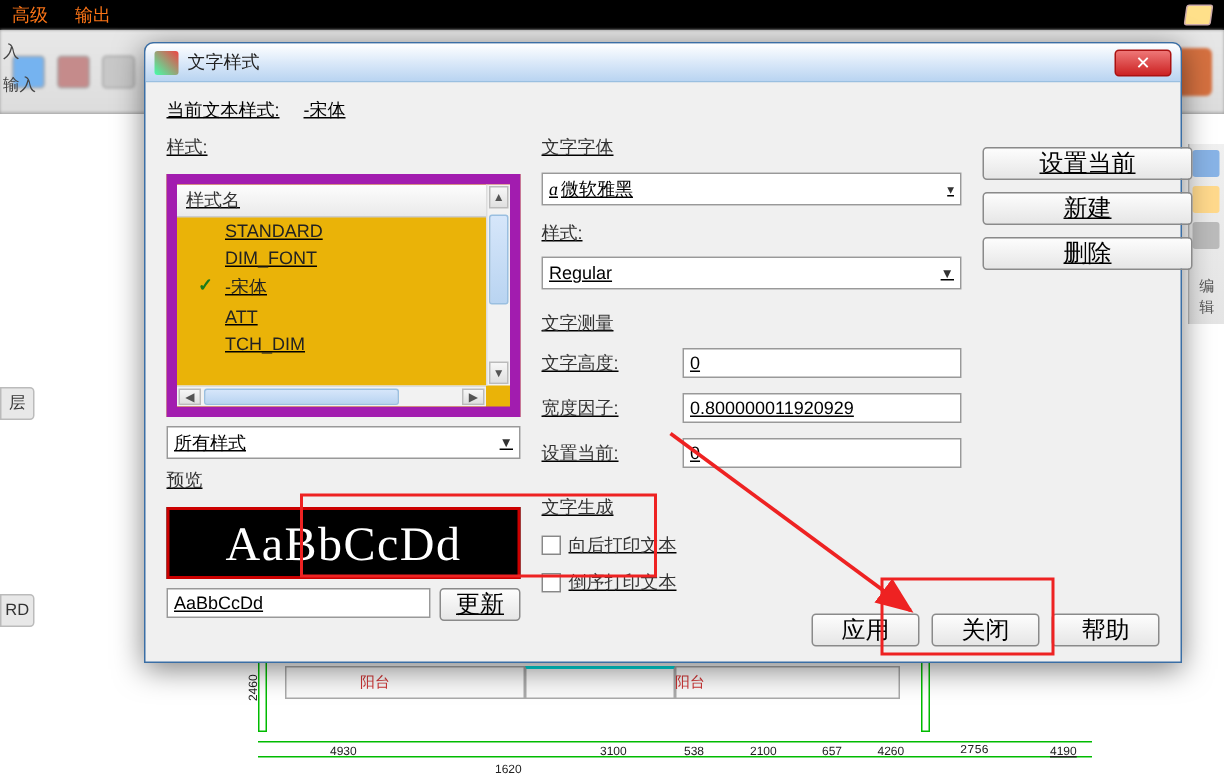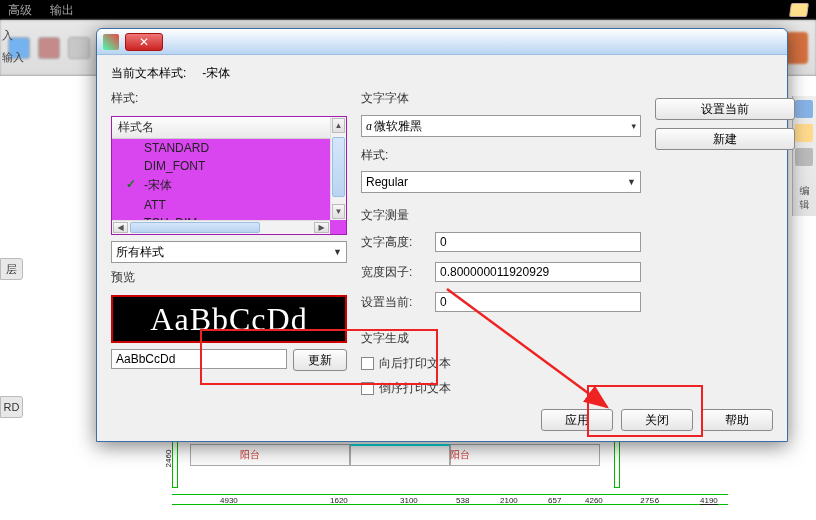--- a/index.html
+++ b/index.html
@@ -20,21 +20,21 @@
     }
     .ribbon-bar {
       height: 20px;
       background: #000;
       color: #fff;
       display: flex;
       align-items: center;
       padding: 0 8px;
       font-size: 12px;
     }
-    .ribbon-bar span { margin-right: 18px; color: #a3a3a3; font-family: Liberation Serif, serif; }
+    .ribbon-bar span { margin-right: 18px; color: #f97316; font-family: Liberation Serif, serif; }
     .toolbar-area {
       height: 56px;
       background: linear-gradient(#f5f5f5, #e8e8e8);
       border-bottom: 1px solid #bbb;
       display: flex;
       gap: 8px;
       align-items: center;
       padding: 0 8px;
       filter: blur(1.2px);
       opacity: 0.85;
@@ -84,34 +84,35 @@
     }
     .dlg-title-icon { width: 16px; height: 16px; background: linear-gradient(45deg,#4fa,#e44); border-radius:2px; margin-right:6px;}
     .dlg-title-text { flex:1; font-size:12px; color:#222;}
     .dlg-close { width:38px; height:18px; background: linear-gradient(#e77,#c22); border:1px solid #a11; border-radius:3px; display:flex; align-items:center; justify-content:center; color:#fff; font-size:12px;}
     .dlg-body {
       padding: 10px 30px 10px 14px;
       display: grid;
       grid-template-columns: 236px 280px 140px;
       gap: 6px 14px;
       position: relative;
+      text-decoration: underline;
     }
     .label { font-size:12px; color:#333; margin-bottom: 3px; }
     .flat-input {
       background:#fff; border:1px solid #999; height:20px;
       font-size:12px; padding:1px 4px; width:100%;
     }
     .flat-select {
       background:#fff; border:1px solid #999; height:22px;
       font-size:12px; padding:1px 4px; width:100%;
       display:flex; align-items:center; justify-content:space-between;
     }
     .flat-select .arrow { font-size:9px; color:#333; }
     .listbox {
-      background:#d946ef; border:1px solid #a21caf; height: 119px;
+      background:#eab308; border:7px solid #a21caf; height: 162px;
       overflow:auto; position:relative;
     }
     .listbox-header {
       background:linear-gradient(#fdfdfd,#eaeaea); border-bottom:1px solid #ccc;
       padding:2px 6px; font-size:12px; color:#333;
     }
     .listbox-item { padding:2px 4px 2px 32px; font-size:12px; color:#222; position:relative;}
     .listbox-item.checked::before { content:"✓"; position:absolute; left:14px; color:#1a7a1a; font-weight:bold;}
     .scrollbar-track {
       position:absolute; right:0; top:0; bottom:14px; width:16px;
@@ -123,33 +124,33 @@
     .bottom-scroll {
       position:absolute; left:0; right:16px; bottom:0; height:14px;
       background:#f2f2f2; border-top:1px solid #ddd;
     }
     .bottom-thumb{position:absolute;top:1px;bottom:1px;left:18px;width:130px;background:linear-gradient(#d6e6fa,#b9d4f1);border:1px solid #9abfe0;border-radius:2px;}
     .bottom-btn{position:absolute;top:1px;bottom:1px;width:15px;background:linear-gradient(#f7f7f7,#e0e0e0);border:1px solid #bbb;display:flex;align-items:center;justify-content:center;font-size:8px;color:#555;}
     .bottom-btn.l{left:1px;} .bottom-btn.r{right:1px;}
     .std-btn {
       height:22px; background:linear-gradient(#fdfdfd,#e6e6e6);
       border:1px solid #8a8a8a; border-radius:3px;
-      font-size:12px; padding:0 10px;
+      font-size:16px; padding:0 10px;
       display:flex;align-items:center;justify-content:center;
       min-width:86px;
     }
     .preview-box {
       background:#000; height:48px; display:flex;align-items:center;justify-content:center;
       color:#fff; font-size:32px; font-family: "SimSun", serif;
       border:2px solid #c00; letter-spacing:1px;
     }
     .preview-row{ display:flex; gap:6px;}
     .preview-row .flat-input{ flex:1;}
     .section-label{ font-size:12px; color:#333; margin-bottom:4px;}
-    .form-row{ display:flex; align-items:center; gap:4px; margin-bottom:6px;}
+    .form-row{ display:flex; align-items:center; gap:24px; margin-bottom:6px;}
     .form-row .lbl{ width:70px; font-size:12px; color:#333;}
     .form-row .val{ flex:1;}
     .checkbox-row{ display:flex; align-items:center; gap:5px; font-size:12px; color:#333; margin-bottom:4px;}
     .chk{ width:13px; height:13px; background:#fff; border:1px solid #888;}
     .btn-col{ display:flex; flex-direction:column; gap:8px; padding-top:8px;}
     .dlg-footer{
       position:absolute; bottom:10px; right:14px;
       display:flex; gap:8px;
     }
     .red-box{
@@ -197,35 +198,36 @@
     <div class="slab" style="left:190px;top:368px;width:160px;height:22px;"></div>
     <div class="slab" style="left:350px;top:368px;width:100px;height:22px;border-top:2px solid #0dd;"></div>
     <div class="slab" style="left:450px;top:368px;width:150px;height:22px;"></div>
     <div class="lbl-red" style="left:240px;top:372px;">阳台</div>
     <div class="lbl-red" style="left:450px;top:372px;">阳台</div>
     <div class="dim-green dim-v" style="left:172px;top:362px;"></div>
     <div class="dim-green dim-v" style="left:614px;top:362px;"></div>
     <div class="dim-h" style="left:172px;top:418px;width:556px;"></div>
     <div class="dim-h" style="left:172px;top:428px;width:556px;"></div>
     <div class="dim-txt" style="left:220px;top:420px;">4930</div>
-    <div class="dim-txt" style="left:330px;top:420px;">1620</div>
+    <div class="dim-txt" style="left:330px;top:432px;">1620</div>
     <div class="dim-txt" style="left:400px;top:420px;">3100</div>
     <div class="dim-txt" style="left:456px;top:420px;">538</div>
     <div class="dim-txt" style="left:500px;top:420px;">2100</div>
     <div class="dim-txt" style="left:548px;top:420px;">657</div>
     <div class="dim-txt" style="left:585px;top:420px;">4260</div>
     <div class="dim-txt" style="left:640px;top:420px;font-family:Liberation Mono, monospace;">2756</div>
     <div class="dim-txt" style="left:700px;top:420px;text-decoration:underline;">4190</div>
     <div class="dim-txt" style="left:160px;top:378px;transform:rotate(-90deg);">2460</div>
   </div>
 </div>
 
 <div class="dialog">
   <div class="dlg-title">
     <div class="dlg-title-icon"></div>
+    <div class="dlg-title-text">文字样式</div>
     <div class="dlg-close">✕</div>
   </div>
   <div class="dlg-body">
     <div class="topline">
       <span>当前文本样式:</span>
       <span>-宋体</span>
     </div>
 
     <div class="col-left">
       <div class="label">样式:</div>
@@ -295,20 +297,21 @@
       </div>
       <div class="checkbox-row">
         <div class="chk"></div>
         <span>倒序打印文本</span>
       </div>
     </div>
 
     <div class="btn-col">
       <div class="std-btn">设置当前</div>
       <div class="std-btn">新建</div>
+      <div class="std-btn">删除</div>
     </div>
 
   </div>
   <div class="dlg-footer">
     <div class="std-btn" style="min-width:72px;">应用</div>
     <div class="std-btn" style="min-width:72px;">关闭</div>
     <div class="std-btn" style="min-width:72px;">帮助</div>
   </div>
 
   <div class="red-box" style="left:103px;top:300px;width:238px;height:56px;"></div>

